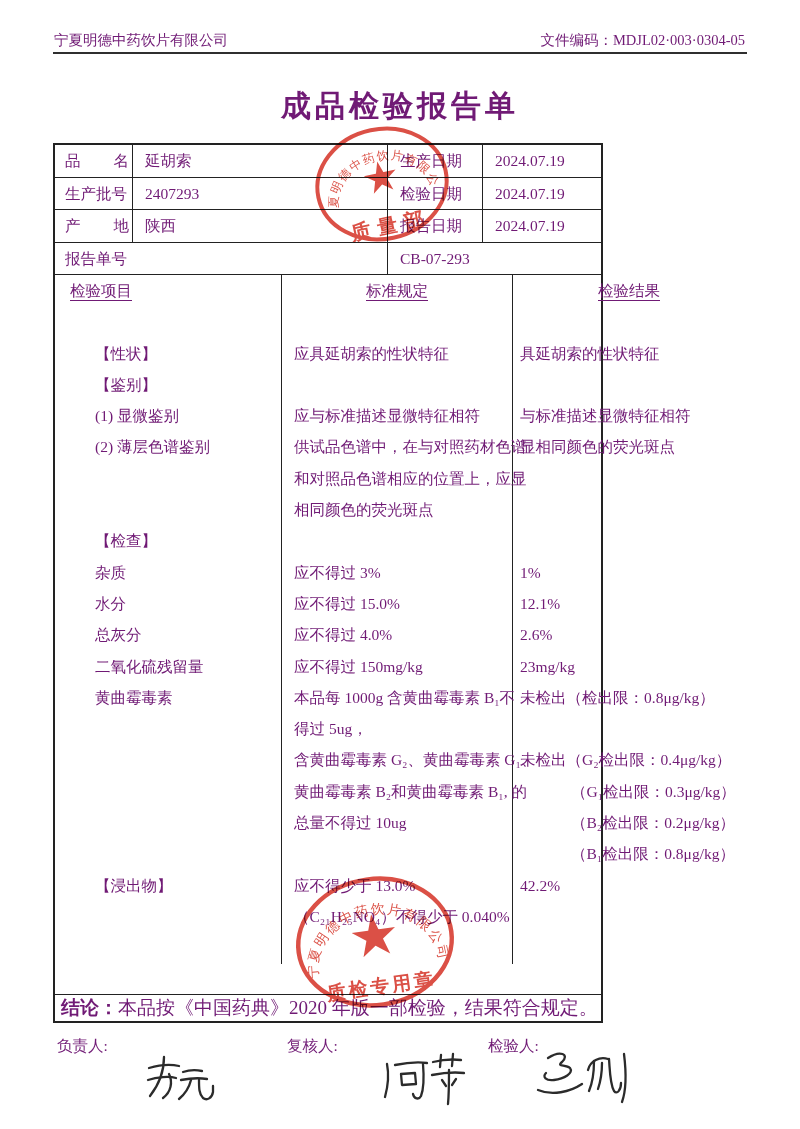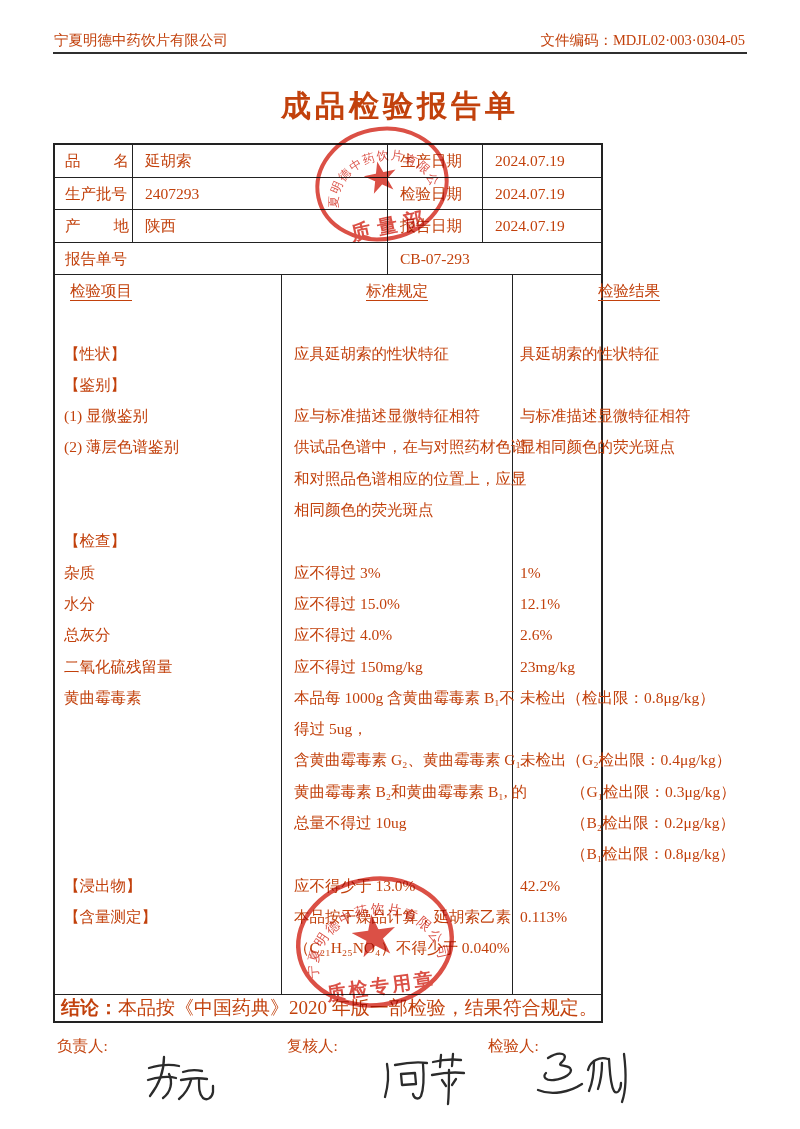--- a/index.html
+++ b/index.html
@@ -1,18 +1,18 @@
 <!DOCTYPE html>
 <html><head>
 <meta charset="utf-8">
 <style>
   html,body{margin:0;padding:0;background:#fff;}
   .page{
     position:relative;width:800px;height:1129px;background:#ffffff;
-    font-family:"Liberation Serif","DejaVu Serif",serif;color:#c2410c;overflow:hidden;
+    font-family:"Liberation Serif","DejaVu Serif",serif;color:#701a75;overflow:hidden;
   }
   
   .hdr-left{position:absolute;left:54px;top:31px;font-size:14.5px;}
   .hdr-right{position:absolute;right:55px;top:31px;font-size:14.5px;}
   .hdr-rule{position:absolute;left:53px;width:694px;top:52px;border-top:2px solid #2f2f2f;}
   
   .title{position:absolute;left:0;right:0;top:86px;text-align:center;
          font-size:30px;font-weight:bold;letter-spacing:4px;}
   
   .tbl{position:absolute;left:53px;top:143px;width:550px;height:880px;
@@ -25,21 +25,21 @@
   .bR{border-right:1px solid #222;}
   .lab1{padding:0 3px 0 10px;}
   .spread{text-align:justify;text-align-last:justify;text-justify:inter-character;}
   .val1{padding-left:12px;}
   .lab2{padding-left:12px;}
   .val2{padding-left:12px;}
   
   .body{height:719.9px;border-bottom:1px solid #222;box-sizing:border-box;}
   .brow{display:grid;grid-template-columns:227px 231px 232px;height:31.3px;}
   .bcell{font-size:15.5px;line-height:31.3px;box-sizing:border-box;overflow:visible;white-space:nowrap;}
-  .c1{padding-left:9px;}
+  .c1{padding-left:20px;margin-left:20px;}
   .c2{padding-left:12px;}
   .c3{padding-left:7px;}
   .ind{padding-left:58px;}
   .chead{text-align:center;}
   .chead span,.chead1 span{text-decoration:underline;text-underline-offset:4px;}
   .chead1{padding-left:15px;}
   
   .concl{height:26px;line-height:25px;font-size:19px;padding-left:6px;
          box-sizing:border-box;white-space:nowrap;}
   .concl .b{font-weight:bold;}
@@ -183,25 +183,20 @@
       </div>
       <div class="brow">
         <div class="bcell bR c1"></div>
         <div class="bcell bR c2"></div>
         <div class="bcell c3 ind">（B₁检出限：0.8μg/kg）</div>
       </div>
       <div class="brow">
         <div class="bcell bR c1">【浸出物】</div>
         <div class="bcell bR c2">应不得少于 13.0%</div>
         <div class="bcell c3">42.2%</div>
-      </div>
-      <div class="brow">
-        <div class="bcell bR c1">【含量测定】</div>
-        <div class="bcell bR c2">本品按干燥品计算，延胡索乙素</div>
-        <div class="bcell c3">0.113%</div>
       </div>
       <div class="brow">
         <div class="bcell bR c1"></div>
         <div class="bcell bR c2">（C₂₁H₂₅NO₄）不得少于 0.040%</div>
         <div class="bcell c3"></div>
       </div>
       <div class="brow">
         <div class="bcell bR c1"></div>
         <div class="bcell bR c2"></div>
         <div class="bcell c3"></div>

